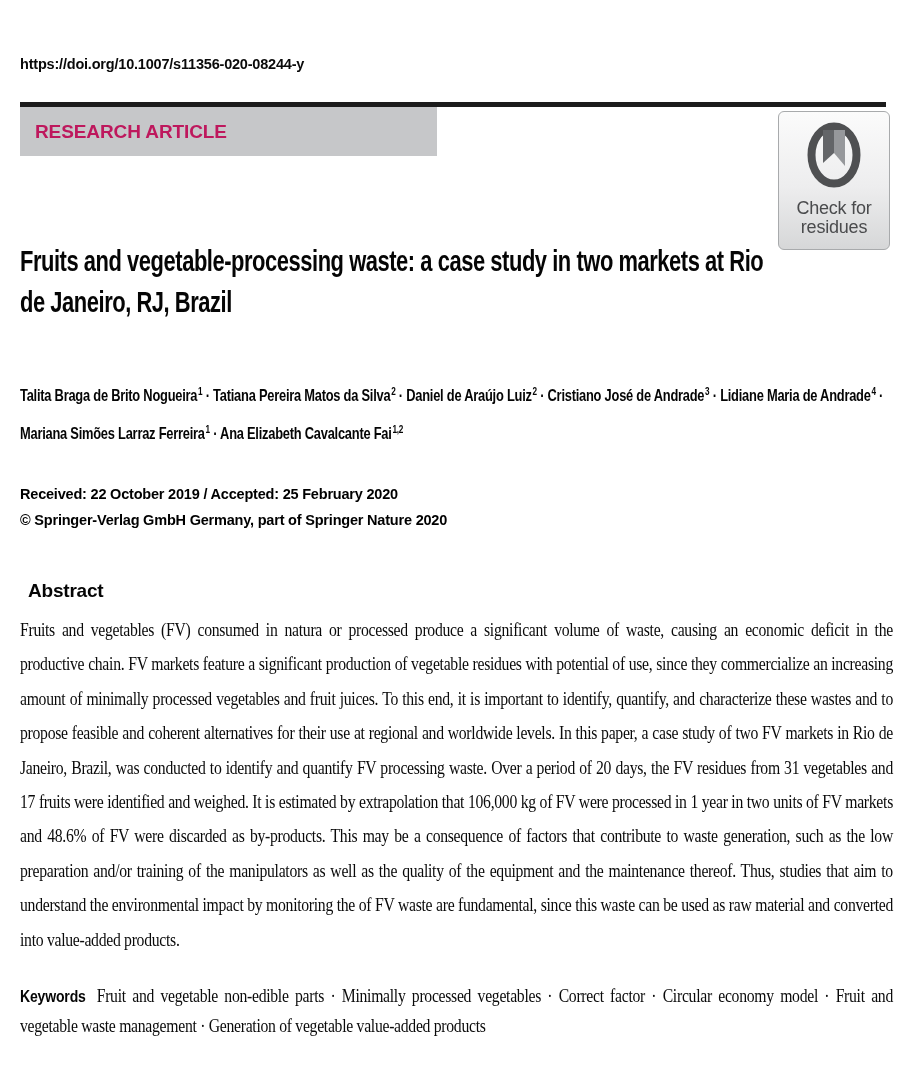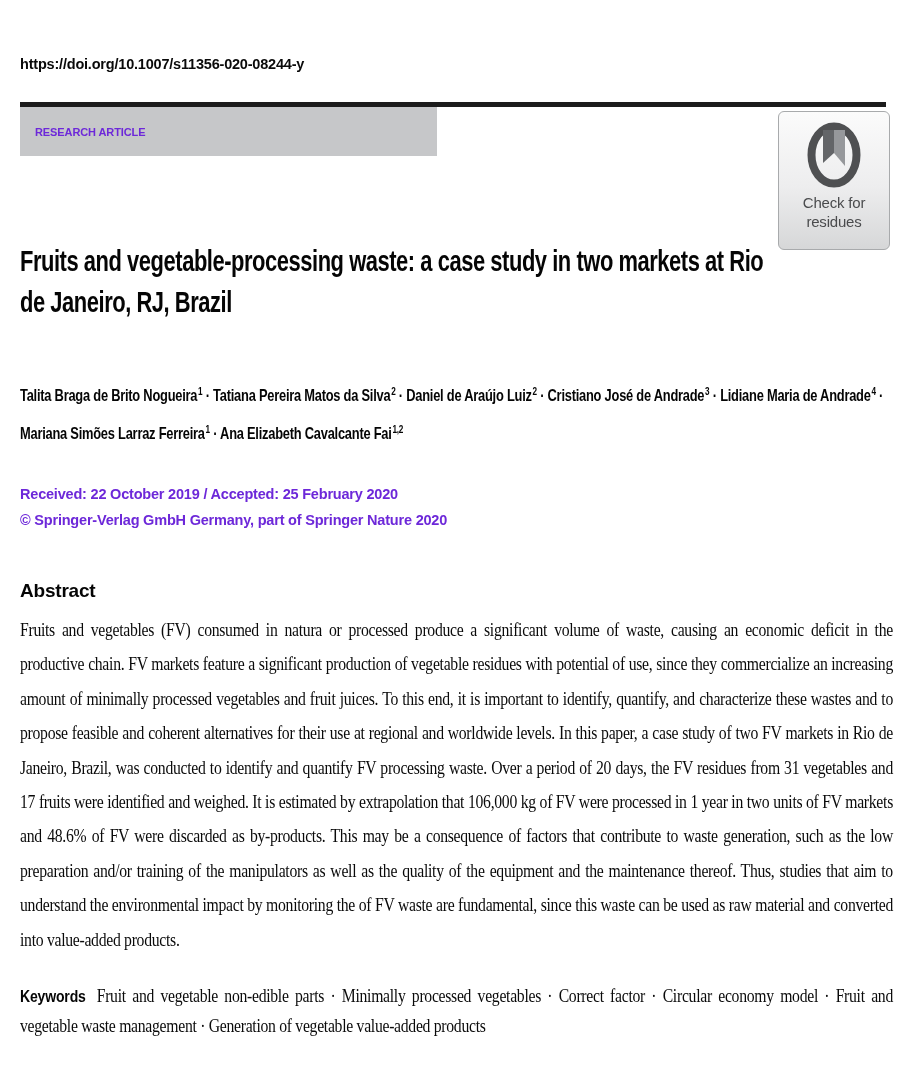--- a/index.html
+++ b/index.html
@@ -19,52 +19,52 @@
     letter-spacing: -0.2px; color: #0a0a0a;
   }
   a.doi { color: #0a0a0a; text-decoration: none; display: block; margin-top: 36px; }
 
   .rule { height: 5px; background: #1c1c1c; margin-top: 26px; width: 866px; }
 
   .type-bar {
     height: 49px; width: 417px; background: #c6c7c9;
     display: flex; align-items: center; box-sizing: border-box; padding-left: 15px;
   }
-  .type-label { font-size: 11px; font-weight: bold; letter-spacing: -0.1px; color: #6d28d9; }
+  .type-label { font-size: 19px; font-weight: bold; letter-spacing: -0.1px; color: #be185d; }
 
   
   .crossmark {
     position: absolute; left: 778px; top: 111px; width: 112px; height: 139px;
     box-sizing: border-box;
     background: linear-gradient(180deg, #fbfbfb 0%, #ededee 55%, #d6d7d8 100%);
     border: 1px solid #a8aaac; border-radius: 6px;
     text-align: center; padding-top: 9px; cursor: pointer;
   }
-  .cm-text { font-size: 15px; line-height: 19px; color: #4a4b4d; letter-spacing: -0.2px; margin-top: 0; }
+  .cm-text { font-size: 18px; line-height: 19px; color: #4a4b4d; letter-spacing: -0.2px; margin-top: 6px; }
 
   
   h1.title {
     margin: 84px 0 0 0;
     font-size: 30px; font-weight: bold; line-height: 41px; letter-spacing: -0.6px;
     width: 1035px; transform: scaleX(0.73); transform-origin: 0 0; color: #050505;
   }
   .authors {
     margin-top: 54px;
     font-size: 16.5px; font-weight: bold; line-height: 38px; letter-spacing: -0.3px;
     width: 1119px; transform: scaleX(0.78); transform-origin: 0 0; color: #050505;
   }
   .authors sup { font-size: 10.5px; vertical-align: super; line-height: 0; margin-left: 1px; }
 
   .history {
     margin-top: 29px; font-size: 14.5px; font-weight: bold;
-    line-height: 26px; letter-spacing: -0.2px; color: #6d28d9;
+    line-height: 26px; letter-spacing: -0.2px; color: #000000;
   }
 
   .abstract-heading {
-    margin: 46px 0 0 0; font-size: 19px; font-weight: bold; letter-spacing: -0.2px;
+    margin: 46px 0 0 8px; font-size: 19px; font-weight: bold; letter-spacing: -0.2px;
     line-height: 24px; color: #050505;
   }
   .squeeze { width: 1027px; transform: scaleX(0.85); transform-origin: 0 0; }
   .abstract-text {
     margin: 10px 0 0 0;
     font-family: "Liberation Serif", serif;
     font-size: 18.5px; line-height: 34.4px; letter-spacing: -0.35px;
     text-align: justify; color: #0a0a0a;
   }
   .keywords {

